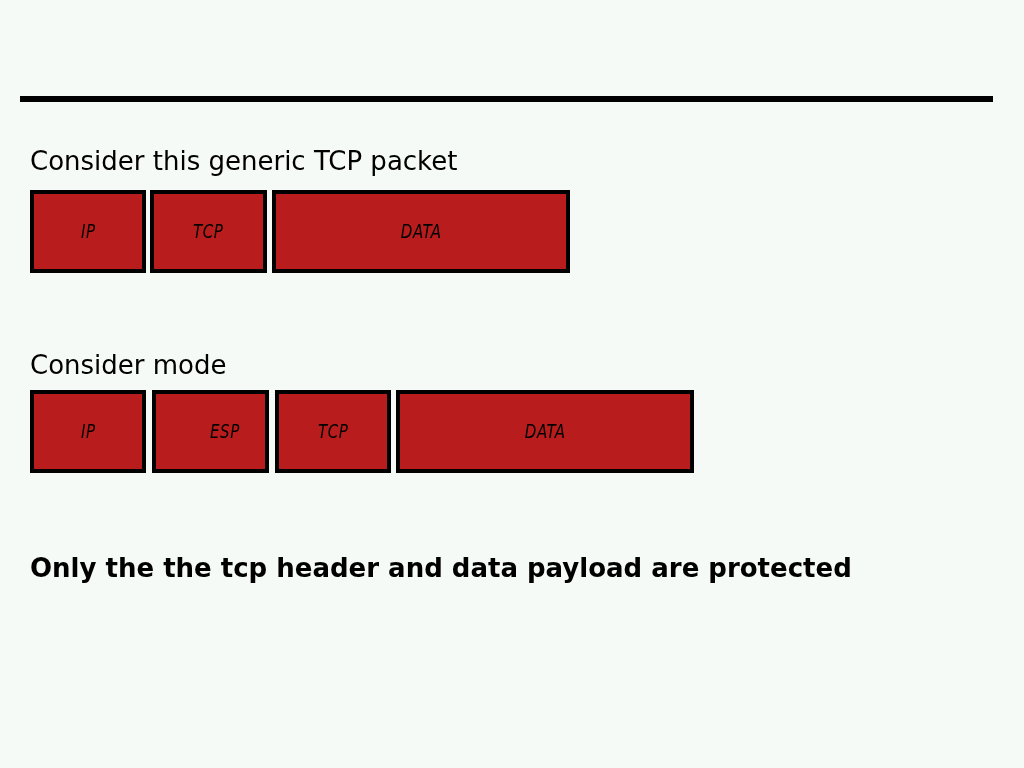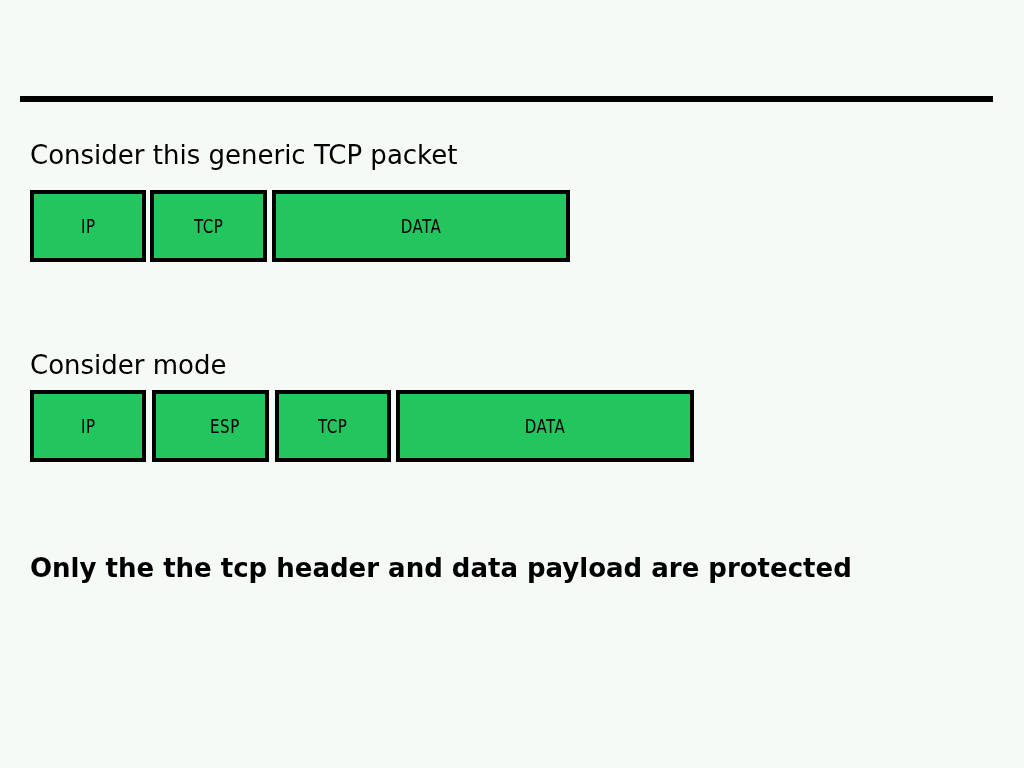--- a/index.html
+++ b/index.html
@@ -47,21 +47,21 @@
 
   
   .section-heading {
     position: absolute;
     font-size: 26px;
     line-height: 32px;
     font-weight: 400;
     color: #000000;
     white-space: nowrap;
   }
-  #heading-packet { left: 30px; top: 139px; }
+  #heading-packet { left: 30px; top: 145px; }
   #heading-transport { left: 30px; top: 349px; }
 
   .footnote {
     position: absolute;
     left: 30px;
     top: 552px;
     font-size: 26px;
     line-height: 32px;
     font-weight: 700;
     color: #000000;
@@ -72,27 +72,28 @@
   .packet-row {
     position: absolute;
     height: 83px;
   }
   #packet-row-generic { left: 30px; top: 190px; width: 545px; }
   #packet-row-transport { left: 30px; top: 390px; width: 668px; }
 
   .packet-field {
     position: absolute;
     top: 0;
-    height: 72px;
+    height: 83px;
     box-sizing: border-box;
     border: 4px solid #000000;
-    background: #22c55e;
+    background: #b91c1c;
     display: flex;
     align-items: center;
     justify-content: center;
+    font-style: italic;
   }
   .packet-field-label {
     font-family: "DejaVu Sans Condensed", "Liberation Sans Narrow", "Liberation Sans", sans-serif;
     font-size: 19px;
     line-height: 19px;
     letter-spacing: 0.6px;
     color: #000000;
     transform: scaleX(0.88);
     transform-origin: center center;
     white-space: nowrap;

